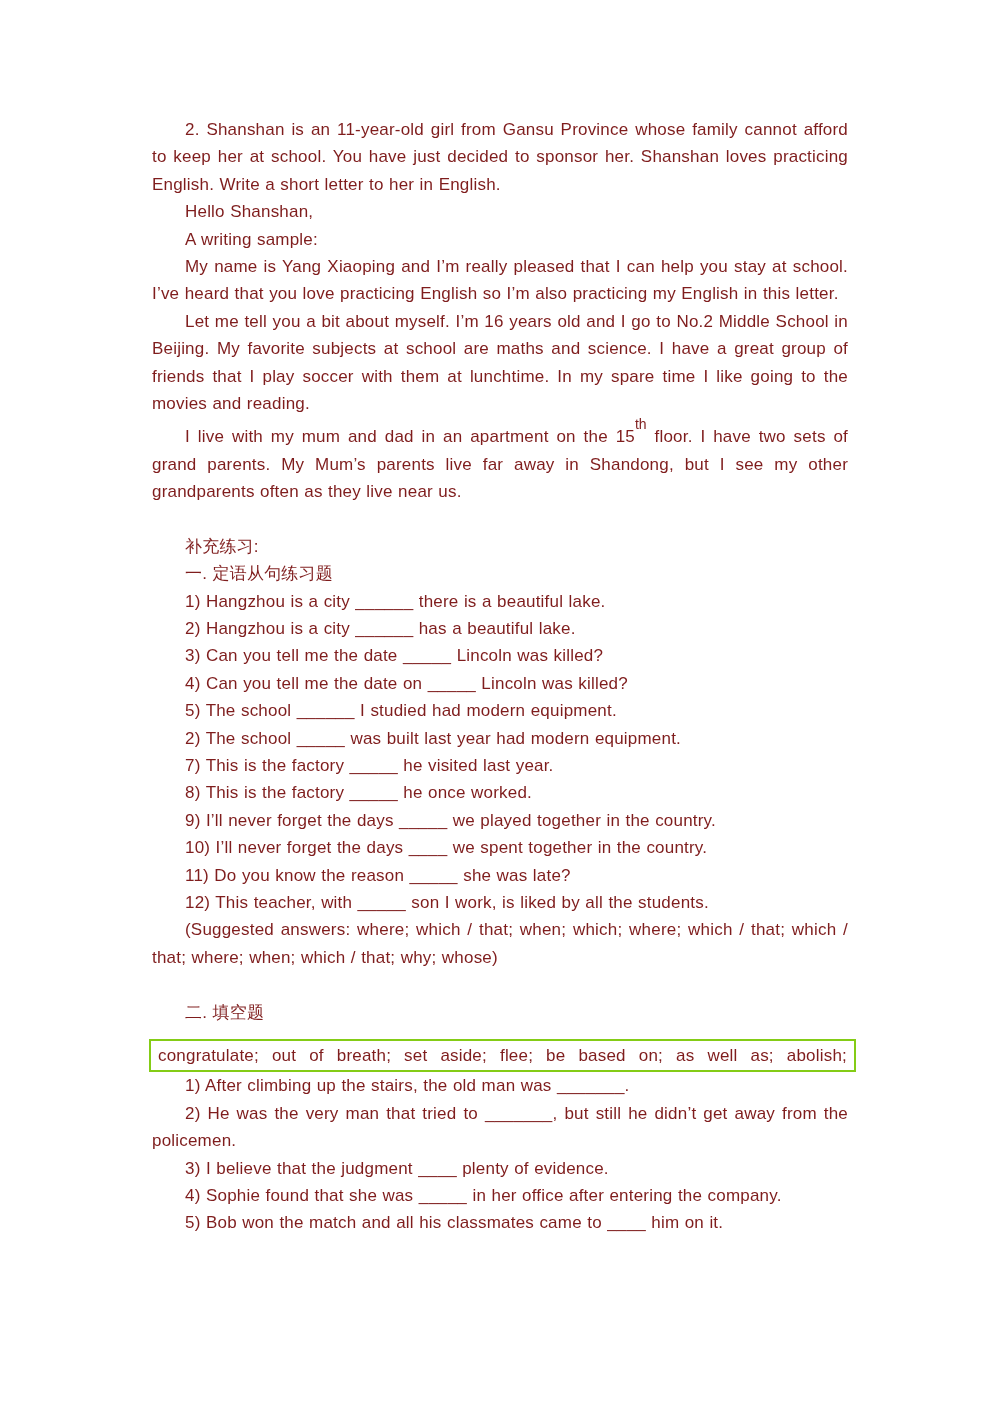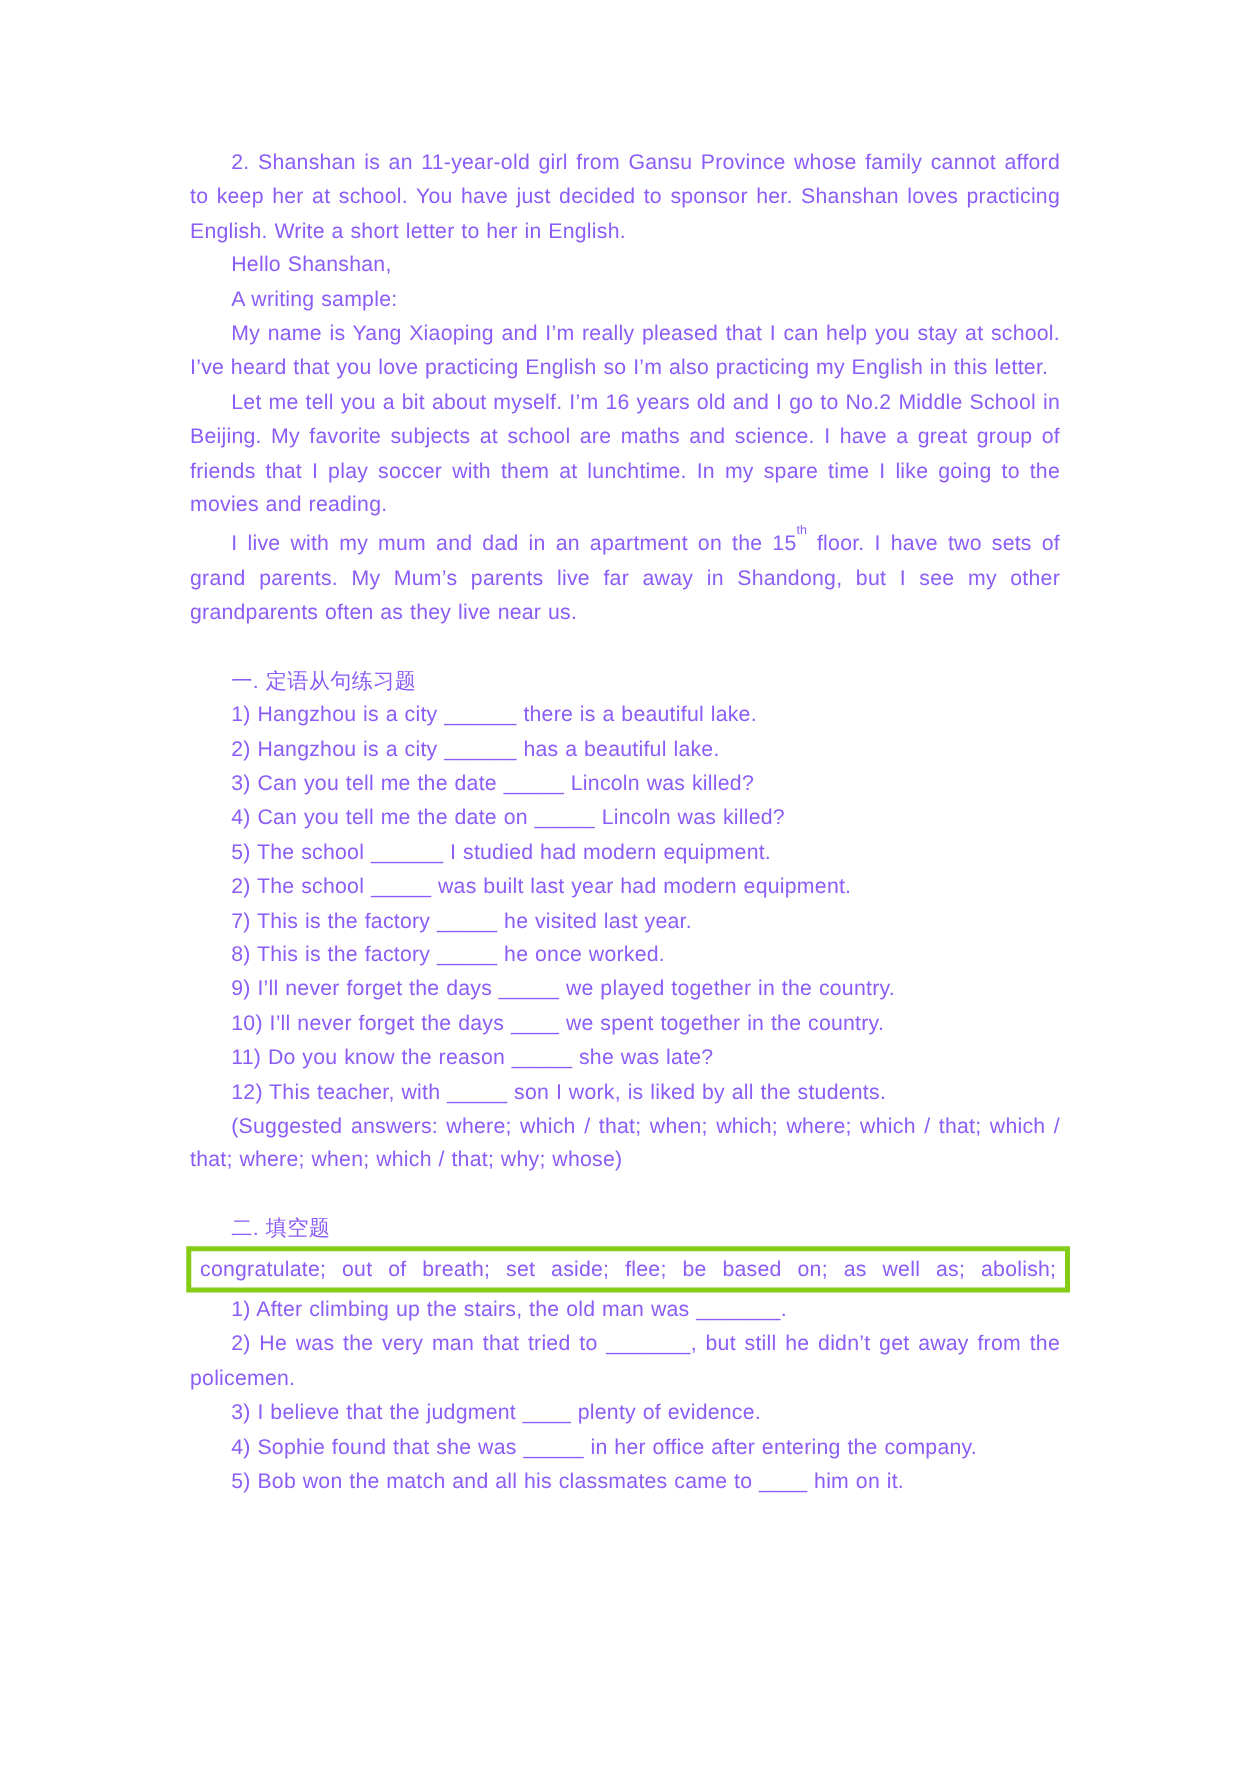--- a/index.html
+++ b/index.html
@@ -6,40 +6,40 @@
   .page {
     position: relative;
     width: 1000px;
     height: 1414px;
     box-sizing: border-box;
     padding: 116px 152px 40px 152px;
     background: #ffffff;
     font-family: "Liberation Sans", "DejaVu Sans", sans-serif;
     font-size: 17px;
     line-height: 27.4px;
-    color: #8b5cf6;
+    color: #7f1d1d;
     letter-spacing: 0.2px;
     word-spacing: 0.5px;
     overflow: hidden;
   }
   p.para {
     margin: 0;
     text-indent: 33px;
     text-align: justify;
   }
   .spacer { height: 27.4px; }
   sup.ord {
-    font-size: 10px;
+    font-size: 14px;
     position: relative;
     top: -6px;
     letter-spacing: 0;
   }
   .word-bank-box {
-    border: 4px solid #84cc16;
-    margin: 0 -8px 0 -3px;
+    border: 2px solid #84cc16;
+    margin: 13px -8px 0 -3px;
     padding: 1px 7px;
   }
   .wb-line1 {
     text-align: justify;
     text-align-last: justify;
   }
 </style>
 </head>
 <body>
 
@@ -47,20 +47,21 @@
 
   <p class="para">2. Shanshan is an 11-year-old girl from Gansu Province whose family cannot afford to keep her at school. You have just decided to sponsor her. Shanshan loves practicing English. Write a short letter to her in English.</p>
   <p class="para">Hello Shanshan,</p>
   <p class="para">A writing sample:</p>
   <p class="para">My name is Yang Xiaoping and I’m really pleased that I can help you stay at school. I’ve heard that you love practicing English so I’m also practicing my English in this letter.</p>
   <p class="para">Let me tell you a bit about myself. I’m 16 years old and I go to No.2 Middle School in Beijing. My favorite subjects at school are maths and science. I have a great group of friends that I play soccer with them at lunchtime. In my spare time I like going to the movies and reading.</p>
   <p class="para"><span>I live with my mum and dad in an apartment on the 15</span><sup class="ord">th</sup><span> floor. I have two sets of grand parents. My Mum’s parents live far away in Shandong, but I see my other grandparents often as they live near us.</span></p>
 
   <div class="spacer"></div>
 
+  <p class="para">补充练习:</p>
   <p class="para">一. 定语从句练习题</p>
 
   <p class="para">1) Hangzhou is a city ______ there is a beautiful lake.</p>
   <p class="para">2) Hangzhou is a city ______ has a beautiful lake.</p>
   <p class="para">3) Can you tell me the date _____ Lincoln was killed?</p>
   <p class="para">4) Can you tell me the date on _____ Lincoln was killed?</p>
   <p class="para">5) The school ______ I studied had modern equipment.</p>
   <p class="para">2) The school _____ was built last year had modern equipment.</p>
   <p class="para">7) This is the factory _____ he visited last year.</p>
   <p class="para">8) This is the factory _____ he once worked.</p>

